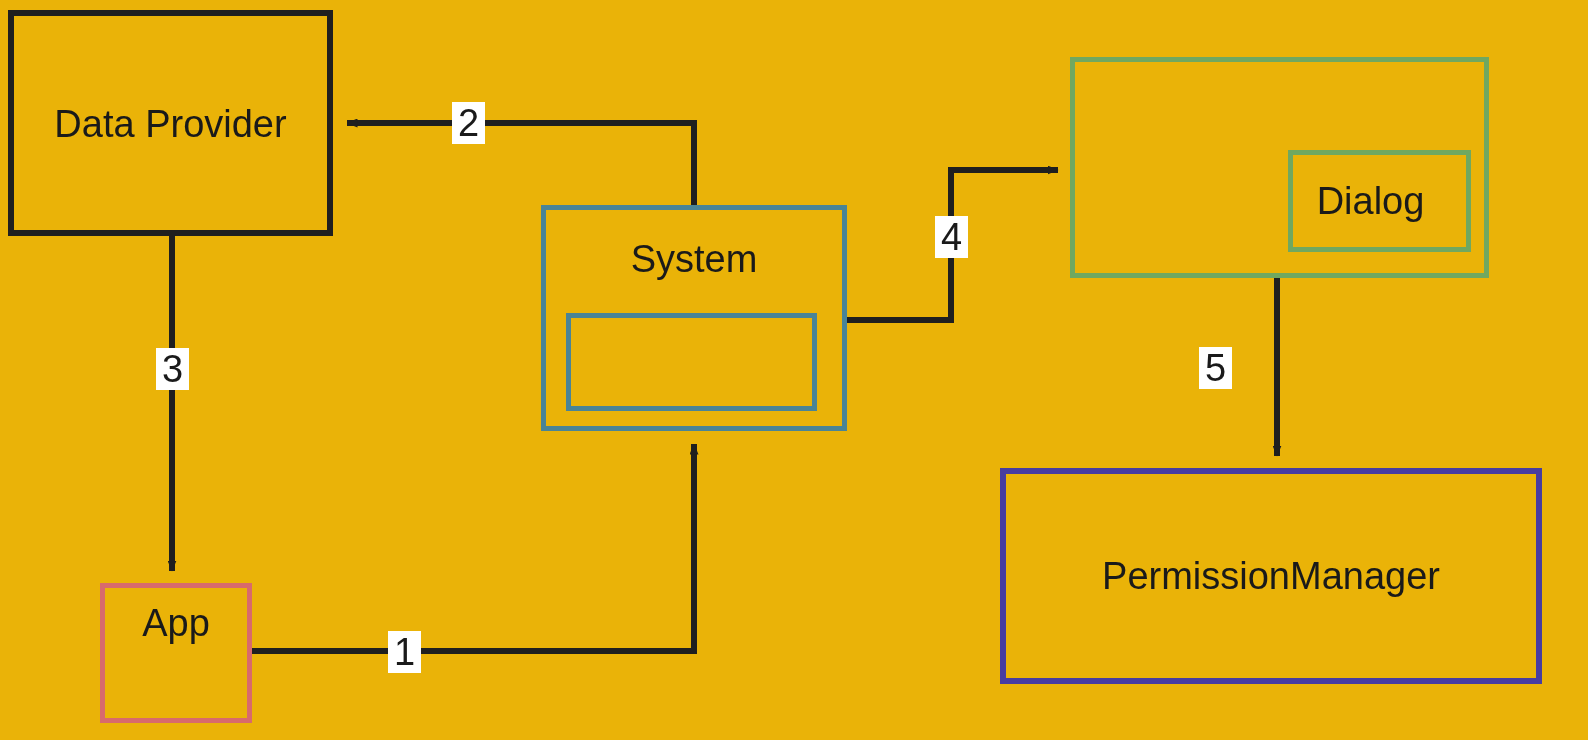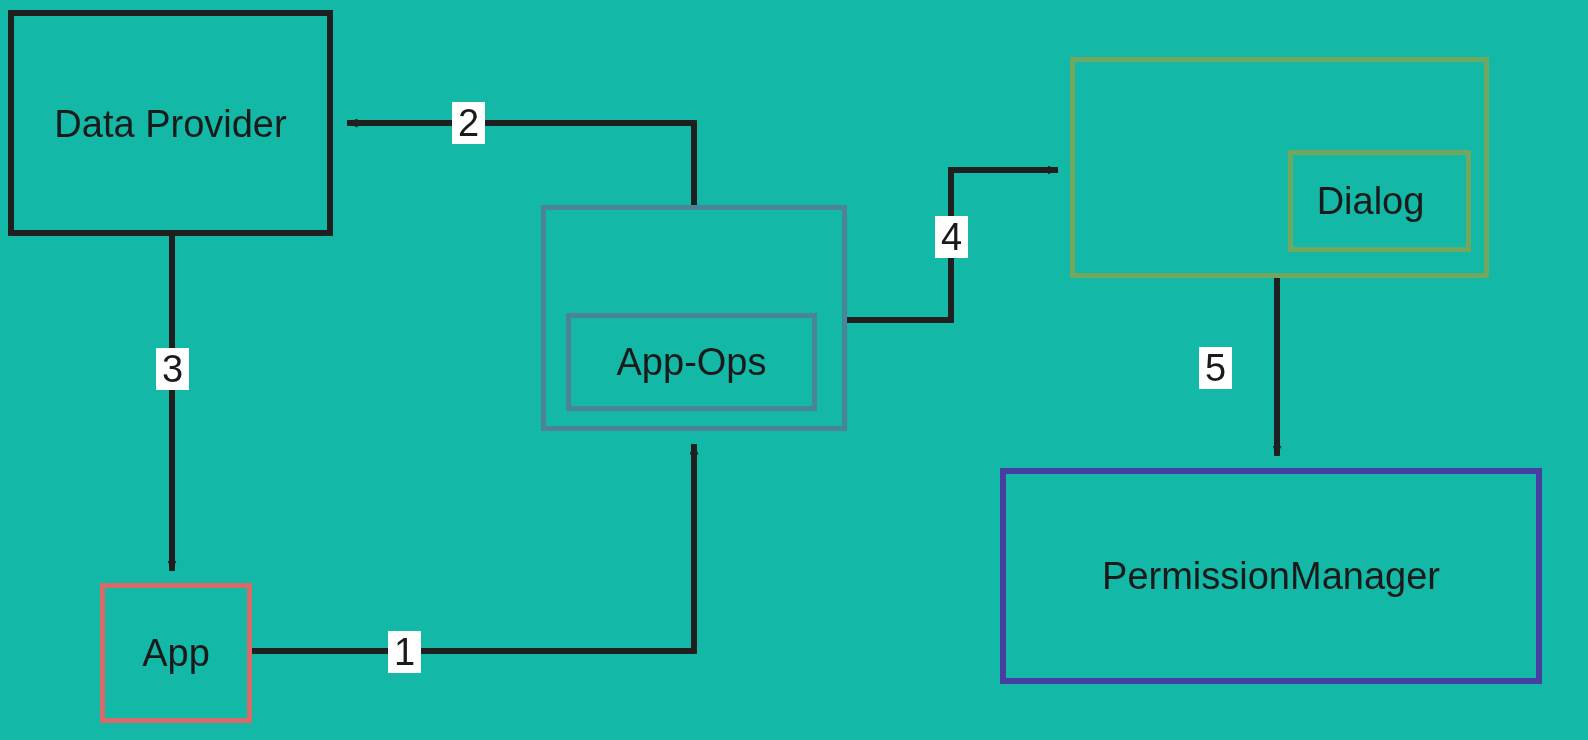--- a/index.html
+++ b/index.html
@@ -7,21 +7,21 @@
     padding: 0;
     background: #ffffff;
   }
   body {
     font-family: "Liberation Sans", sans-serif;
   }
   #canvas {
     position: relative;
     width: 1588px;
     height: 740px;
-    background: #14b8a6;
+    background: #eab308;
     overflow: hidden;
   }
   #diagram-svg {
     position: absolute;
     left: 0;
     top: 0;
     width: 1588px;
     height: 740px;
   }
   .node-label {
@@ -71,31 +71,31 @@
 
     <path d="M 847,320 L 951,320 L 951,170 L 1058,170" stroke="#1f1f1f" stroke-width="6" fill="none" marker-end="url(#arrowhead)"></path>
 
     <path d="M 1277,278 L 1277,456" stroke="#1f1f1f" stroke-width="6" fill="none" marker-end="url(#arrowhead)"></path>
   </svg>
 
   <div class="node-box" style="left:8px; top:10px; width:325px; height:226px; border:6px solid #1f1f1f;"></div>
   <div class="node-label" style="left:8px; top:105px; width:325px;">Data Provider</div>
 
   <div class="node-box" style="left:541px; top:205px; width:306px; height:226px; border:5px solid #4a8496;"></div>
+  <div class="node-label" style="left:541px; top:240px; width:306px;">System</div>
 
   <div class="node-box" style="left:566px; top:313px; width:251px; height:98px; border:5px solid #4a8496;"></div>
-  <div class="node-label" style="left:566px; top:343px; width:251px;">App-Ops</div>
 
   <div class="node-box" style="left:1070px; top:57px; width:419px; height:221px; border:5px solid #70a860;"></div>
 
   <div class="node-box" style="left:1288px; top:150px; width:183px; height:102px; border:5px solid #70a860;"></div>
   <div class="node-label" style="left:1288px; top:182px; width:165px;">Dialog</div>
 
   <div class="node-box" style="left:100px; top:583px; width:152px; height:140px; border:5px solid #d86a6c;"></div>
-  <div class="node-label" style="left:100px; top:634px; width:152px;">App</div>
+  <div class="node-label" style="left:100px; top:604px; width:152px;">App</div>
 
   <div class="node-box" style="left:1000px; top:468px; width:542px; height:216px; border:6px solid #483da0;"></div>
   <div class="node-label" style="left:1000px; top:557px; width:542px;">PermissionManager</div>
 
   <div class="edge-label" style="left:388px; top:631px;">1</div>
   <div class="edge-label" style="left:452px; top:102px;">2</div>
   <div class="edge-label" style="left:156px; top:348px;">3</div>
   <div class="edge-label" style="left:935px; top:216px;">4</div>
   <div class="edge-label" style="left:1199px; top:347px;">5</div>
 

